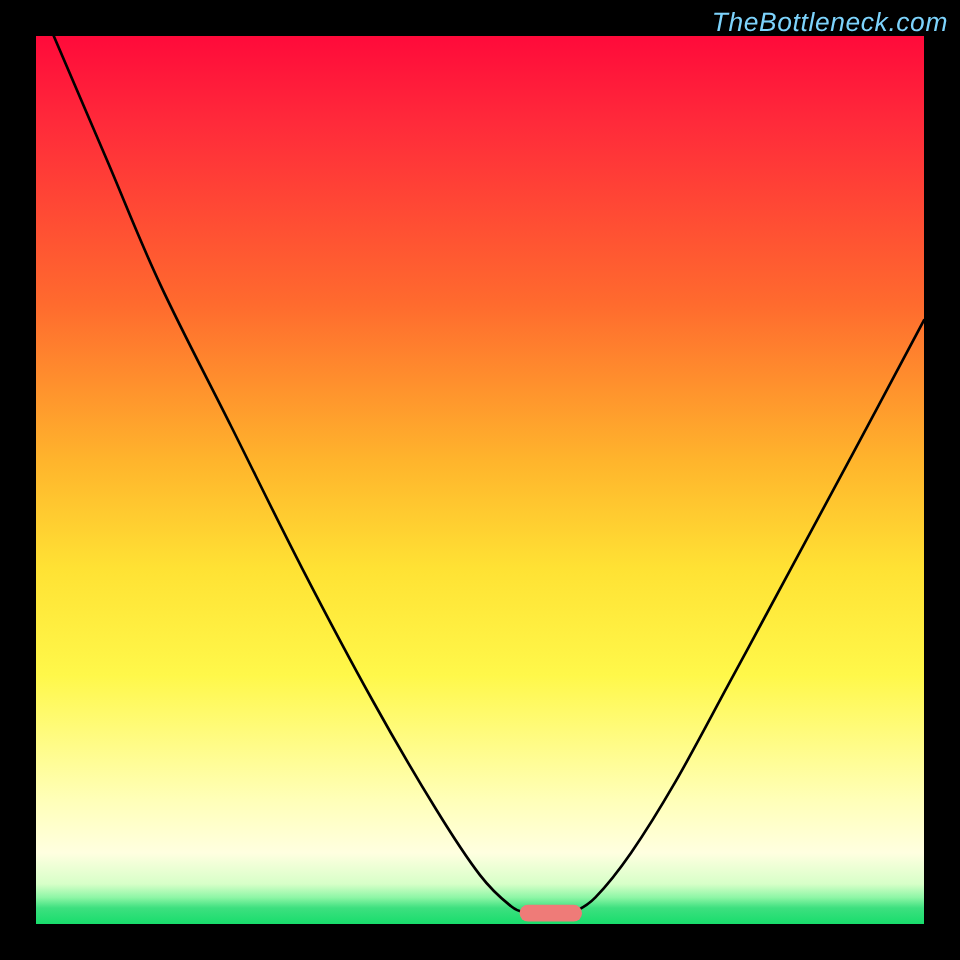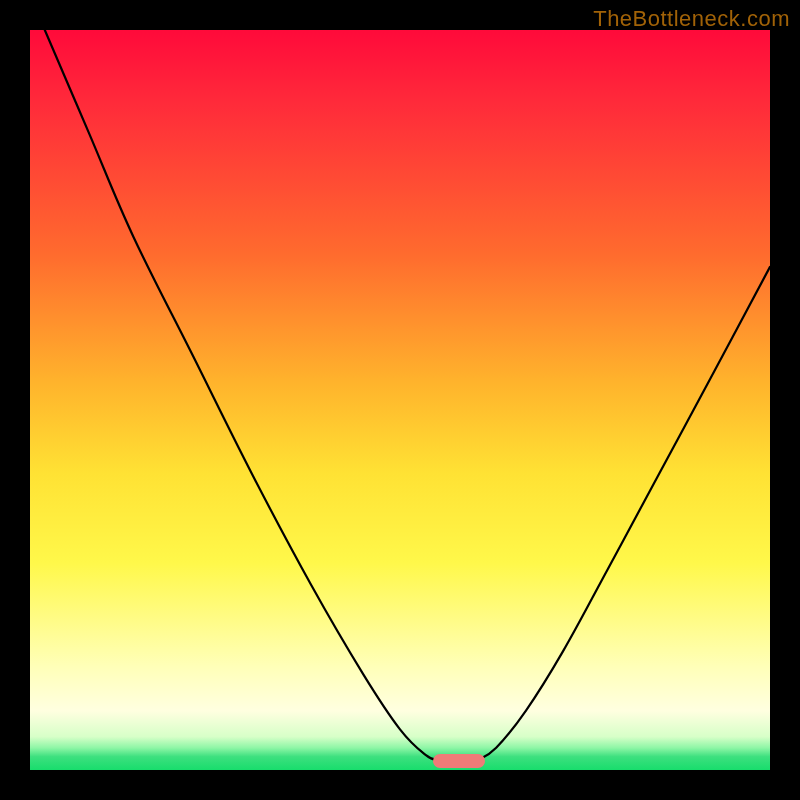--- a/index.html
+++ b/index.html
@@ -13,26 +13,27 @@
   .frame {
     position: relative;
     width: 800px;
     height: 800px;
     background: #000;
   }
   .watermark {
     position: absolute;
     top: 6px;
     right: 10px;
-    color: #a16207;
+    color: #7dd3fc;
     font-size: 22px;
     font-weight: 500;
     letter-spacing: 0.5px;
     user-select: none;
     z-index: 50;
+    font-style: italic;
   }
   .plot-area {
     position: absolute;
     left: 30px;
     top: 30px;
     width: 740px;
     height: 740px;
     overflow: hidden;
   }
   .gradient-bg {

